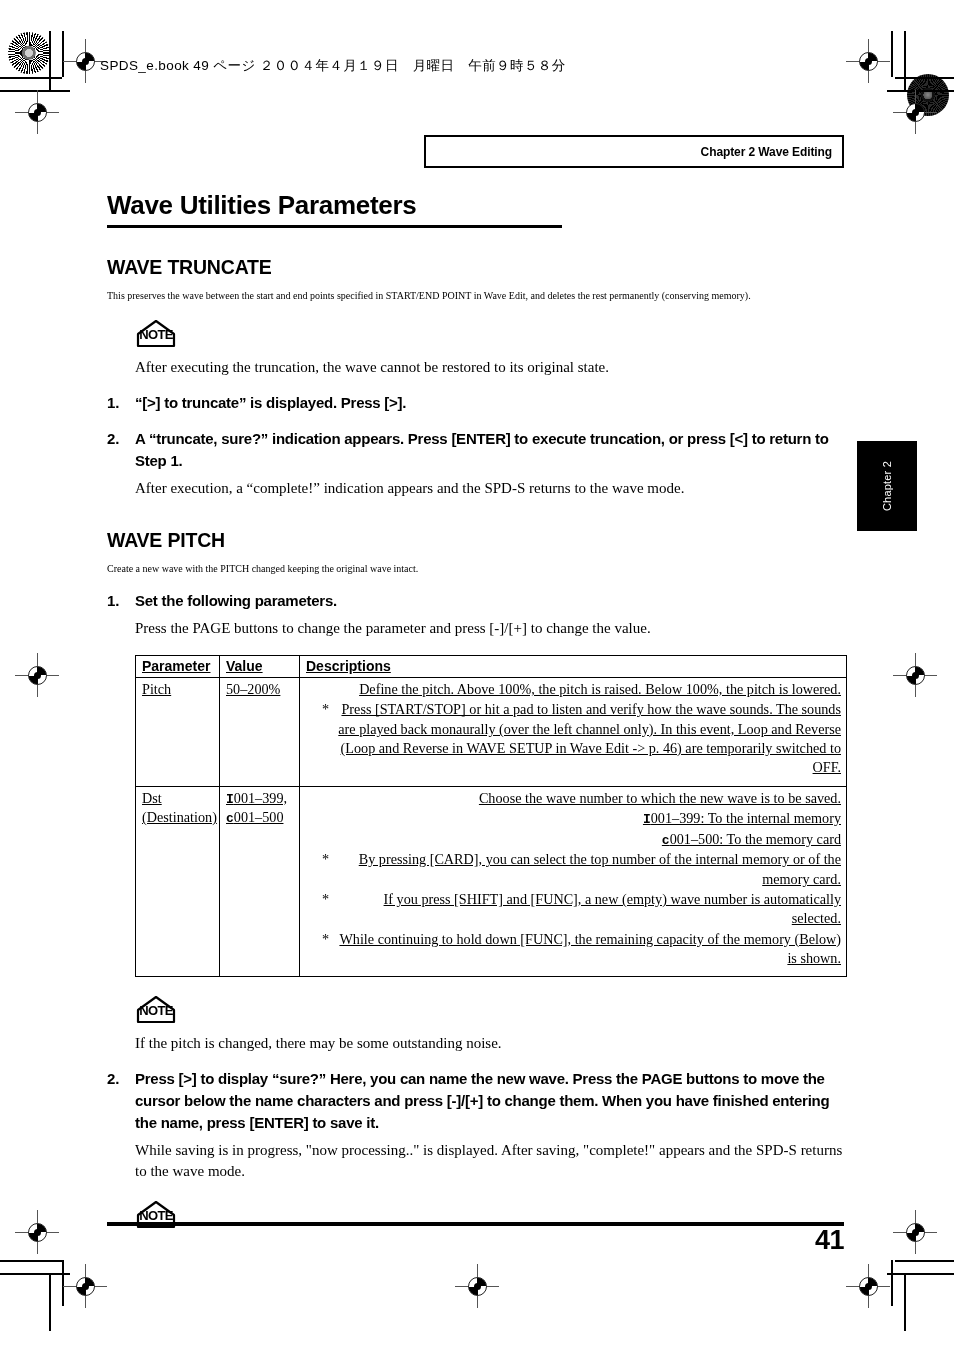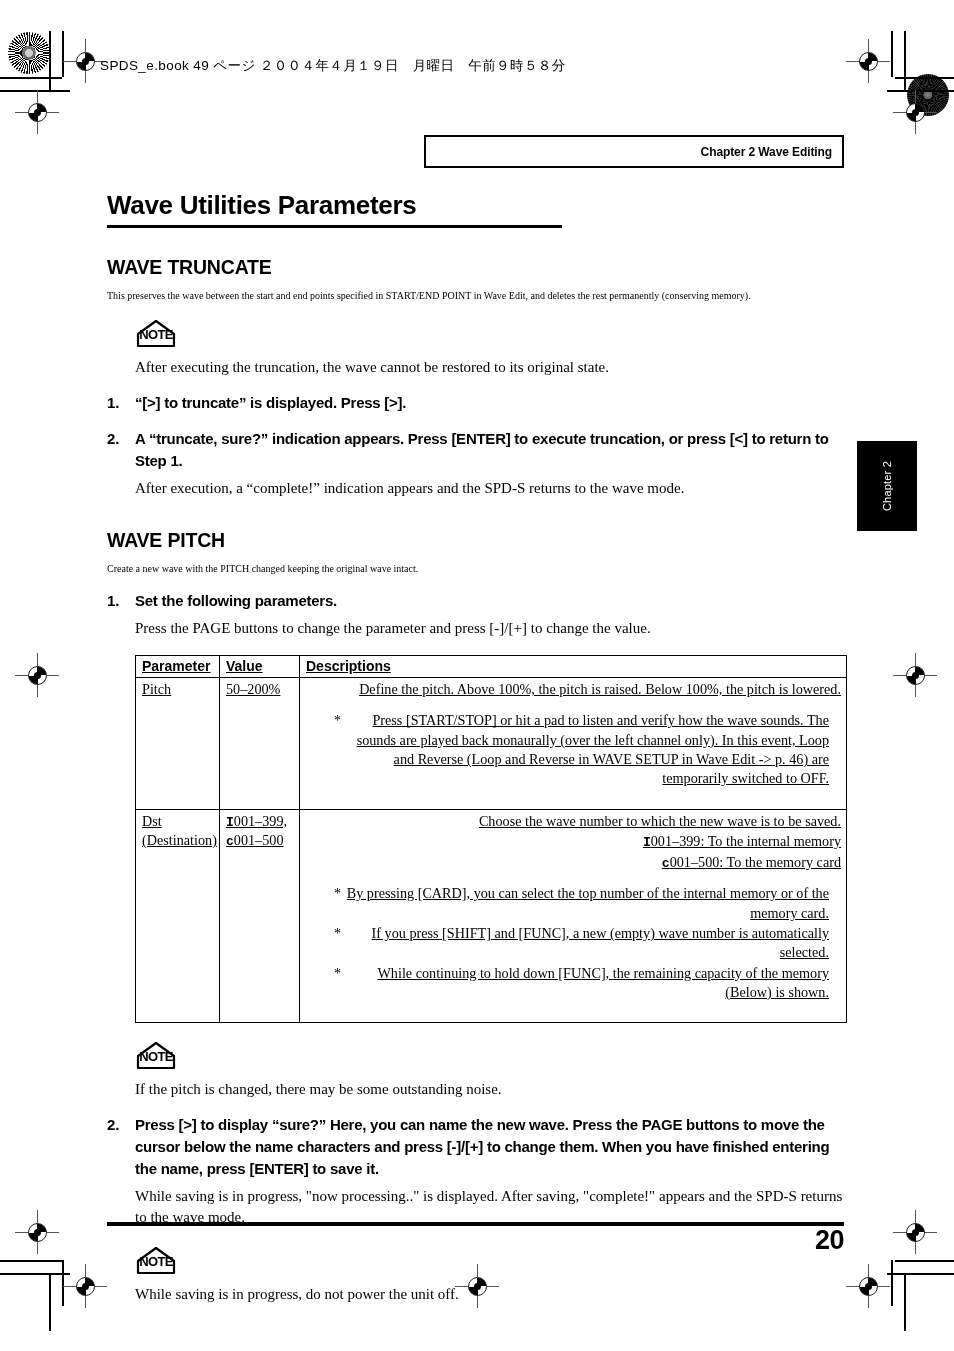--- a/index.html
+++ b/index.html
@@ -145,21 +145,21 @@
     font-family:"Liberation Sans","DejaVu Sans",sans-serif;
     font-weight:bold; font-size:14px; text-align:left;
     border-bottom:1.6px solid #000;
   }
   table.param tbody td { font-size:14.2px; line-height:1.36; }
   table.param tbody td.desc { padding-bottom:8px;text-align:right; }
   .lcd {
     font-family:"Liberation Mono","DejaVu Sans Mono",monospace;
     font-weight:bold; font-size:13px;
   }
-  ul.starlist { list-style:none; margin:12px; padding:0 0 0 16px; }
+  ul.starlist { list-style:none; margin:0; padding:0 0 0 16px; }
   ul.starlist li {
     position:relative; padding-left:12px; margin-top:1px;
     text-indent:0;
   }
   ul.starlist li::before {
     content:"*"; position:absolute; left:0; top:0;
   }
   ul.plainlist { list-style:none; margin:0; padding:0 0 0 22px; }
   ul.plainlist li { margin-top:1px; }
 
@@ -386,20 +386,19 @@
       <div class="txt">Press [&gt;] to display “sure?” Here, you can name the new wave. Press the PAGE buttons to move the cursor below the name characters and press [-]/[+] to change them. When you have finished entering the name, press [ENTER] to save it.</div>
     </div>
     <p class="sub wide">While saving is in progress, "now processing.." is displayed. After saving, "complete!" appears and the SPD-S returns to the wave mode.</p>
 
     <div class="note-icon" style="margin-top:18px;">
       <svg class="house" viewBox="0 0 42 30">
         <path d="M21 2 L39 15 L39 27 L3 27 L3 15 Z" fill="#ffffff" stroke="#000000" stroke-width="2.2" stroke-linejoin="round"></path>
       </svg>
       <div class="label">NOTE</div>
     </div>
-    <p class="note-body">While saving is in progress, do not power the unit off.</p>
 
   </div>
 
   <div class="footer-rule"></div>
-  <div class="pageno">20</div>
+  <div class="pageno">41</div>
 
 </div>
 
 </body></html>

